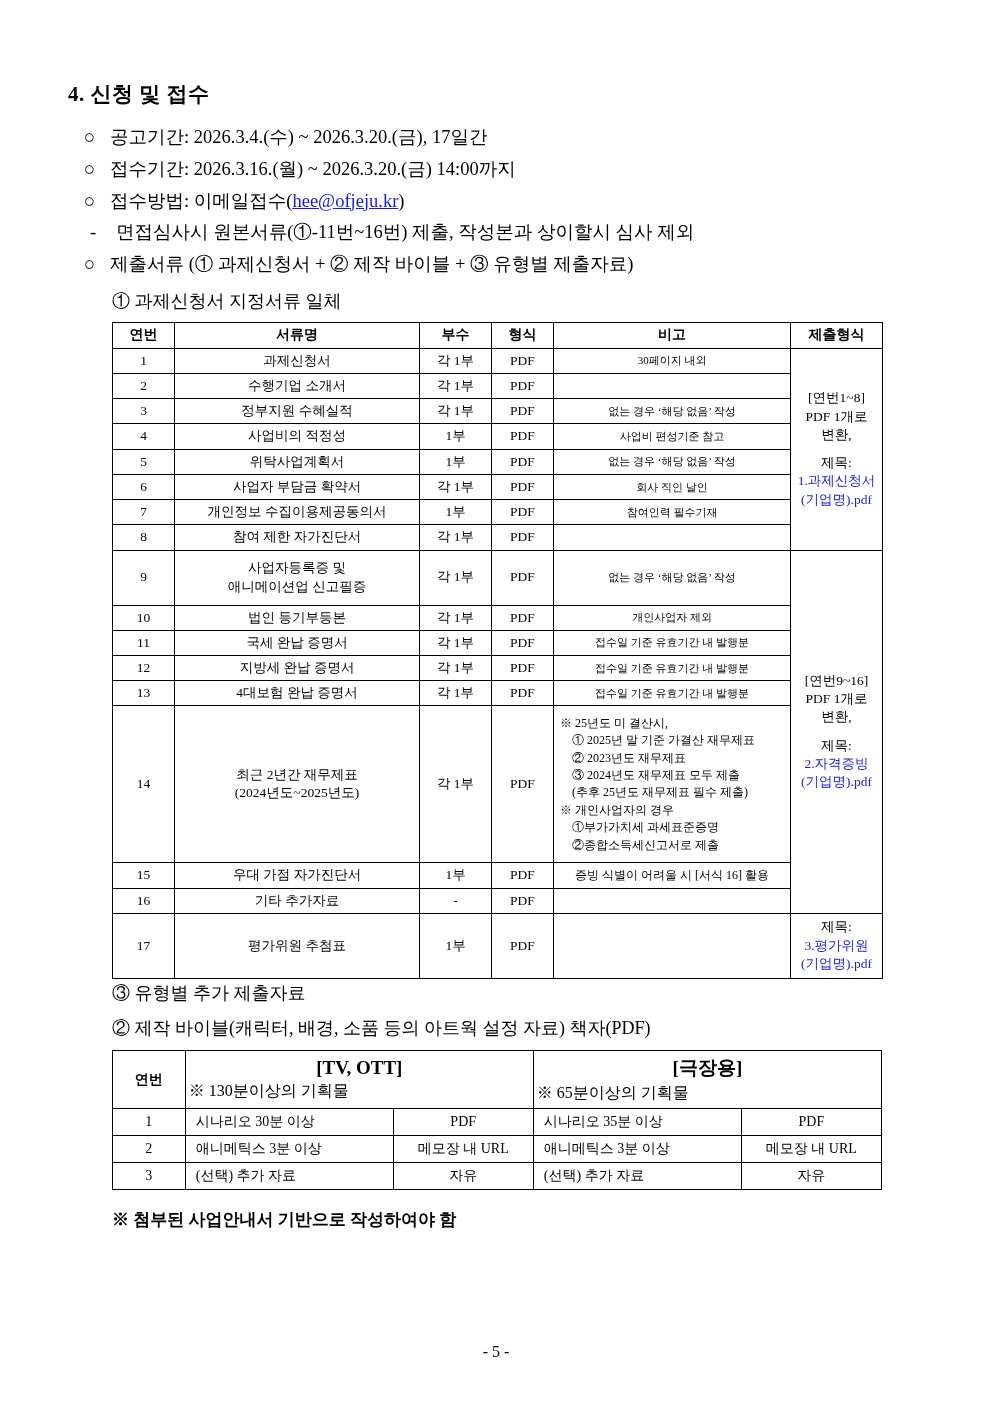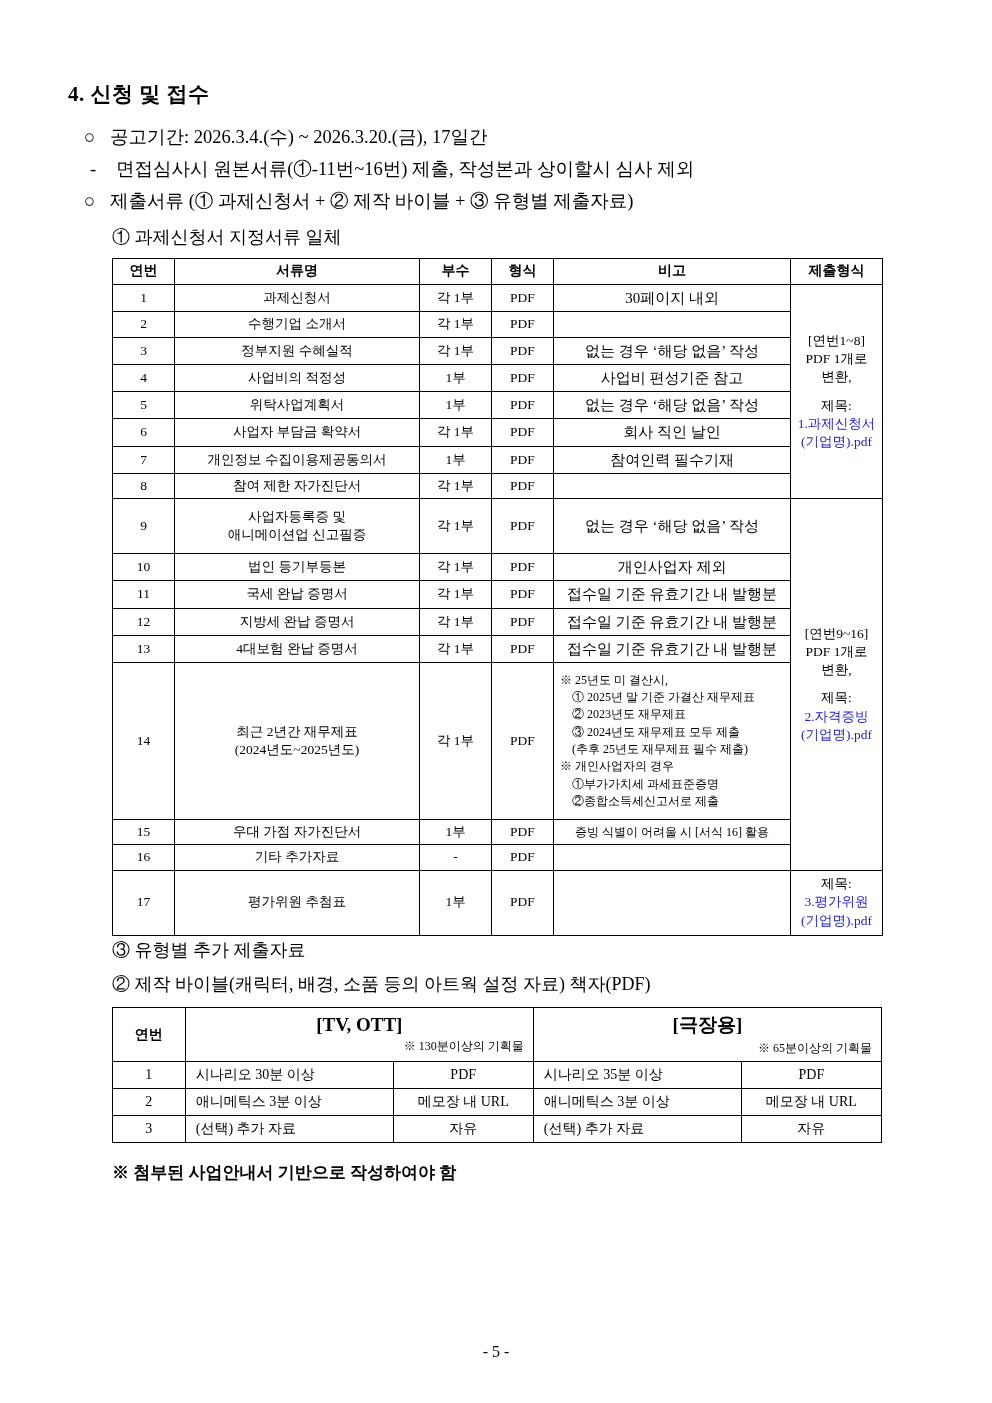--- a/index.html
+++ b/index.html
@@ -77,21 +77,21 @@
     vertical-align: middle;
     font-size: 13.5px;
     padding: 3px 2px;
     line-height: 1.35;
   }
   table.doc-table th {
     font-weight: bold;
     font-size: 14px;
   }
   table.doc-table td.note {
-    font-size: 15px;
+    font-size: 11px;
   }
   table.doc-table td.note-left {
     font-size: 12px;
     text-align: left;
     padding-left: 6px;
     line-height: 1.45;
   }
   td.submit-cell {
     font-size: 12.5px;
     line-height: 1.5;
@@ -118,23 +118,23 @@
   }
   table.type-table th .head-main {
     font-weight: bold;
     font-size: 19px;
     display: block;
     text-align: center;
     font-family: Liberation Serif, serif;
   }
   table.type-table th .head-sub {
     font-weight: normal;
-    font-size: 12px;
+    font-size: 16px;
     display: block;
-    text-align: right;
+    text-align: left;
     padding-right: 6px;
     margin-top: 2px;
   }
   table.type-table td.left-al {
     text-align: left;
     padding-left: 10px;
   }
   .footnote {
     font-size: 17px;
     margin: 18px 0 0 44px;
@@ -153,20 +153,26 @@
 <body>
 
 <div class="page">
   <div class="content">
 
     <h1 class="section-title">4. 신청 및 접수</h1>
 
     <ul class="bullets">
       <li>
         <span class="marker">○</span><span>공고기간: 2026.3.4.(수) ~ 2026.3.20.(금), 17일간</span>
+      </li>
+      <li>
+        <span class="marker">○</span><span>접수기간: 2026.3.16.(월) ~ 2026.3.20.(금) 14:00까지</span>
+      </li>
+      <li>
+        <span class="marker">○</span><span>접수방법: 이메일접수(</span><a class="inline-link" href="#">hee@ofjeju.kr</a><span>)</span>
       </li>
       <li class="dash bold">
         <span class="marker">-</span><span>면접심사시 원본서류(①-11번~16번) 제출, 작성본과 상이할시 심사 제외</span>
       </li>
       <li>
         <span class="marker">○</span><span>제출서류 (① 과제신청서 + ② 제작 바이블 + ③ 유형별 제출자료)</span>
       </li>
     </ul>
 
     <div class="sub-line">① 과제신청서 지정서류 일체</div>

